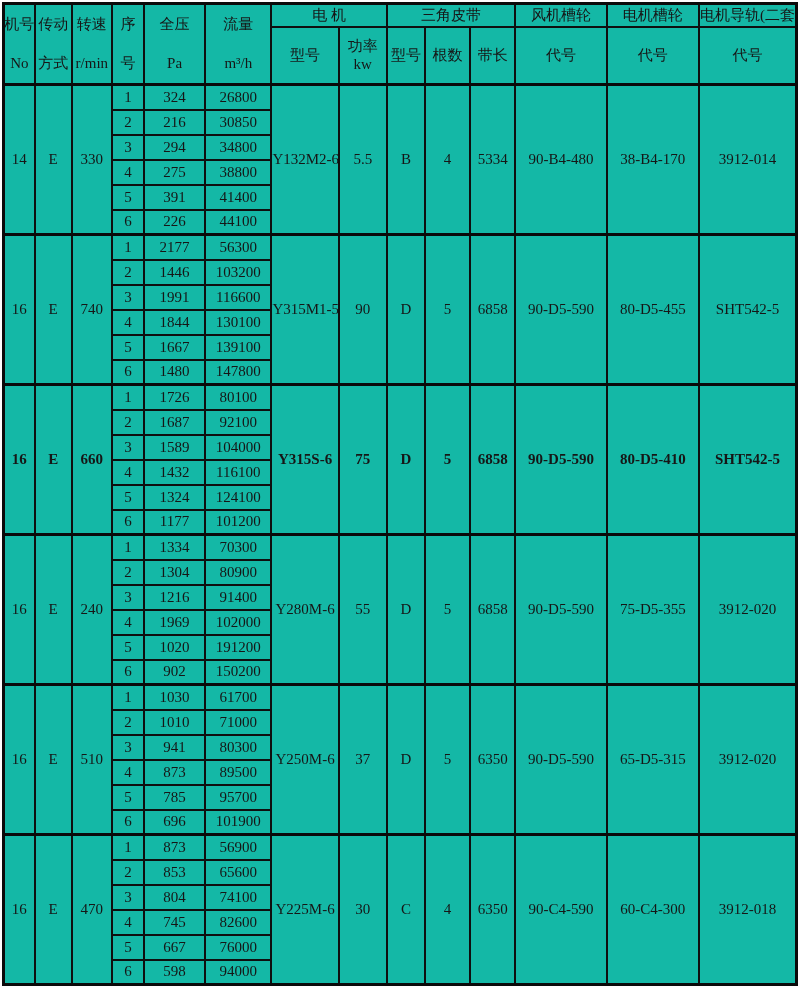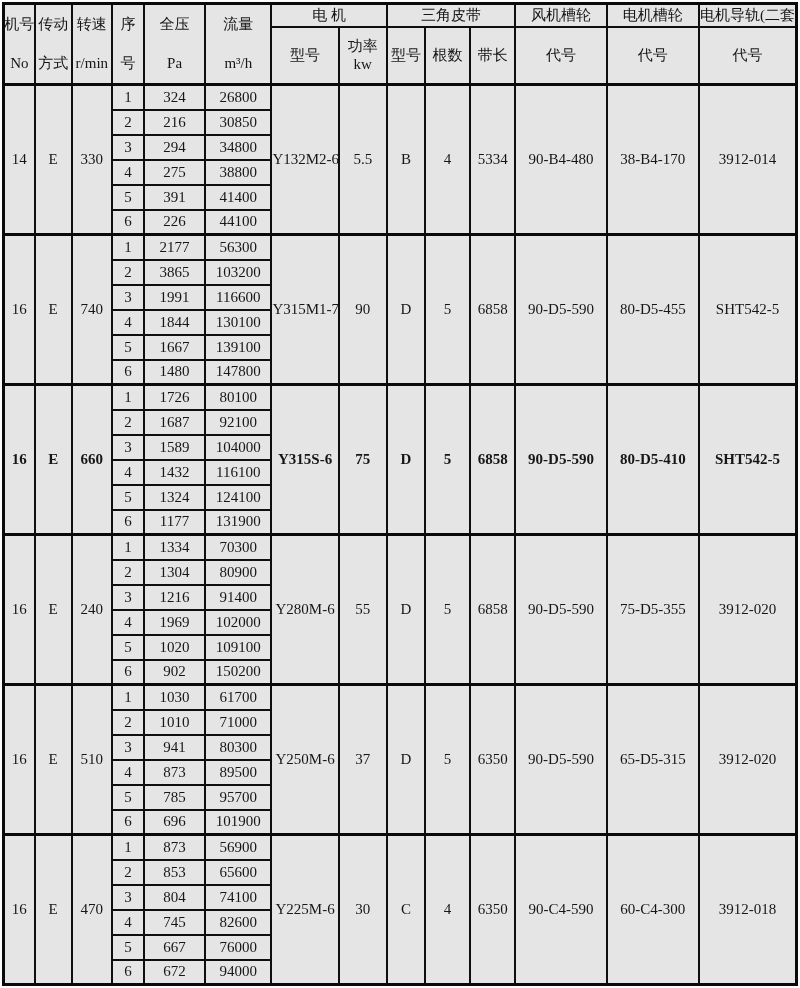--- a/index.html
+++ b/index.html
@@ -9,21 +9,21 @@
     width: 800px;
     height: 988px;
     overflow: hidden;
   }
   table.spec {
     border-collapse: collapse;
     table-layout: fixed;
     width: 796px;
     margin: 2px;
     border: 3px solid #0a0a0a;
-    background: #e5e5e5;
+    background: #14b8a6;
   }
   td, th {
     border: 2px solid #0f0f0f;
     text-align: center;
     vertical-align: middle;
     padding: 0;
     font-family: "Liberation Serif", "DejaVu Serif", serif;
     font-size: 15px;
     font-weight: normal;
     color: #161616;
@@ -168,32 +168,32 @@
         <td>226</td>
         <td>44100</td>
       </tr>
       <tr class="group-start">
         <td rowspan="6">16</td>
         <td rowspan="6">E</td>
         <td rowspan="6">740</td>
         <td>1</td>
         <td>2177</td>
         <td>56300</td>
-        <td rowspan="6">Y315M1-7</td>
+        <td rowspan="6">Y315M1-5</td>
         <td rowspan="6">90</td>
         <td rowspan="6">D</td>
         <td rowspan="6">5</td>
         <td rowspan="6">6858</td>
         <td rowspan="6">90-D5-590</td>
         <td rowspan="6">80-D5-455</td>
         <td rowspan="6">SHT542-5</td>
       </tr>
       <tr>
         <td>2</td>
-        <td>3865</td>
+        <td>1446</td>
         <td>103200</td>
       </tr>
       <tr>
         <td>3</td>
         <td>1991</td>
         <td>116600</td>
       </tr>
       <tr>
         <td>4</td>
         <td>1844</td>
@@ -241,21 +241,21 @@
         <td>116100</td>
       </tr>
       <tr>
         <td>5</td>
         <td>1324</td>
         <td>124100</td>
       </tr>
       <tr>
         <td>6</td>
         <td>1177</td>
-        <td>131900</td>
+        <td>101200</td>
       </tr>
       <tr class="group-start">
         <td rowspan="6">16</td>
         <td rowspan="6">E</td>
         <td rowspan="6">240</td>
         <td>1</td>
         <td>1334</td>
         <td>70300</td>
         <td rowspan="6">Y280M-6</td>
         <td rowspan="6">55</td>
@@ -277,21 +277,21 @@
         <td>91400</td>
       </tr>
       <tr>
         <td>4</td>
         <td>1969</td>
         <td>102000</td>
       </tr>
       <tr>
         <td>5</td>
         <td>1020</td>
-        <td>109100</td>
+        <td>191200</td>
       </tr>
       <tr>
         <td>6</td>
         <td>902</td>
         <td>150200</td>
       </tr>
       <tr class="group-start">
         <td rowspan="6">16</td>
         <td rowspan="6">E</td>
         <td rowspan="6">510</td>
@@ -363,17 +363,17 @@
         <td>745</td>
         <td>82600</td>
       </tr>
       <tr>
         <td>5</td>
         <td>667</td>
         <td>76000</td>
       </tr>
       <tr>
         <td>6</td>
-        <td>672</td>
+        <td>598</td>
         <td>94000</td>
       </tr>
     </tbody>
 </table>
 
 </body></html>

